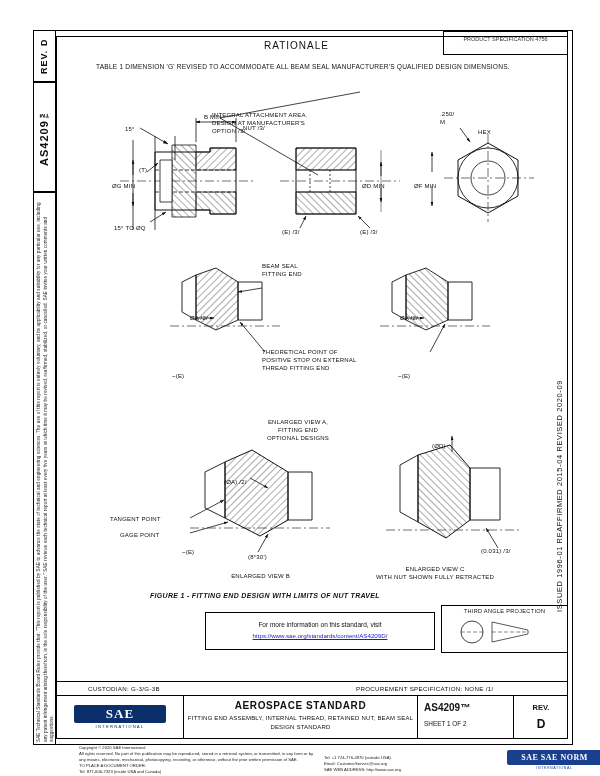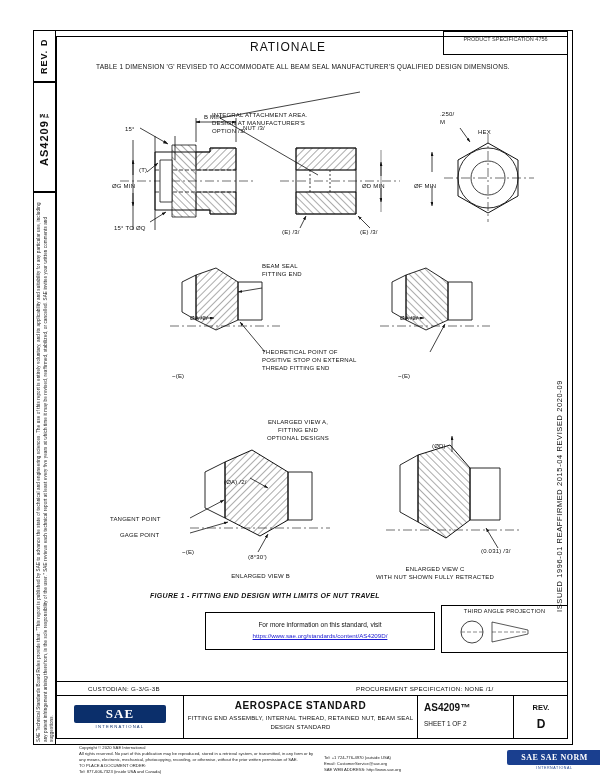--- a/index.html
+++ b/index.html
@@ -60,21 +60,21 @@
     font-size:7.5px;letter-spacing:0.6px;color:#111;
   }
   
   .topright-box{
     position:absolute;left:443px;top:31px;width:125px;height:24px;
     border:1px solid #000;box-sizing:border-box;
     font-size:5.5px;text-align:center;color:#333;
     padding-top:3px;line-height:1.5;
   }
   .rationale{
-    position:absolute;left:250px;top:40px;font-size:12px;letter-spacing:1px;text-align:right;
+    position:absolute;left:264px;top:40px;font-size:10px;letter-spacing:1px;text-align:right;
   }
   .tablenote{
     position:absolute;left:96px;top:62px;width:420px;font-size:6.6px;line-height:1.5;letter-spacing:0.2px;
   }
   
   .lbl{position:absolute;font-size:6px;letter-spacing:0.2px;white-space:pre;line-height:1.35;color:#111;}
   .lbl.c{text-align:center;}
   svg.draw{position:absolute;left:0;top:0;width:600px;height:776px;pointer-events:none;}
   
   .urlbox{

